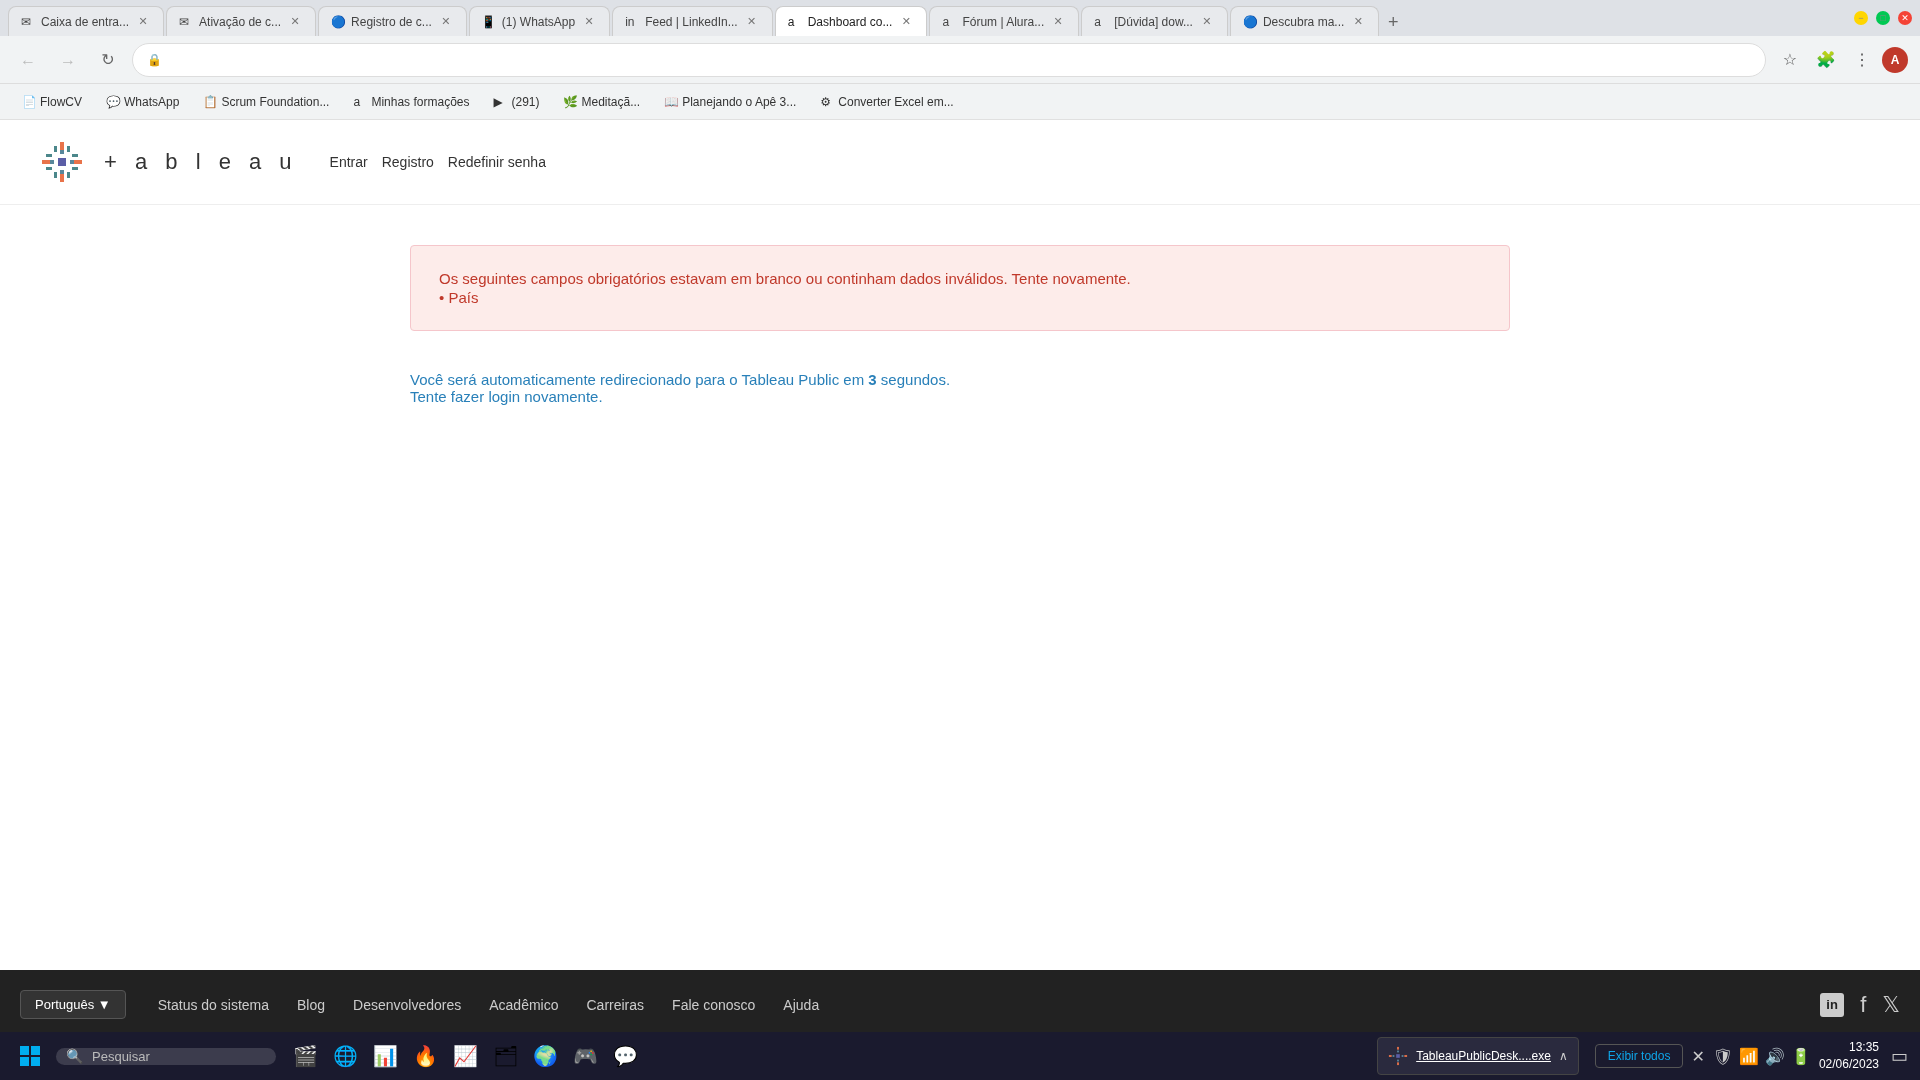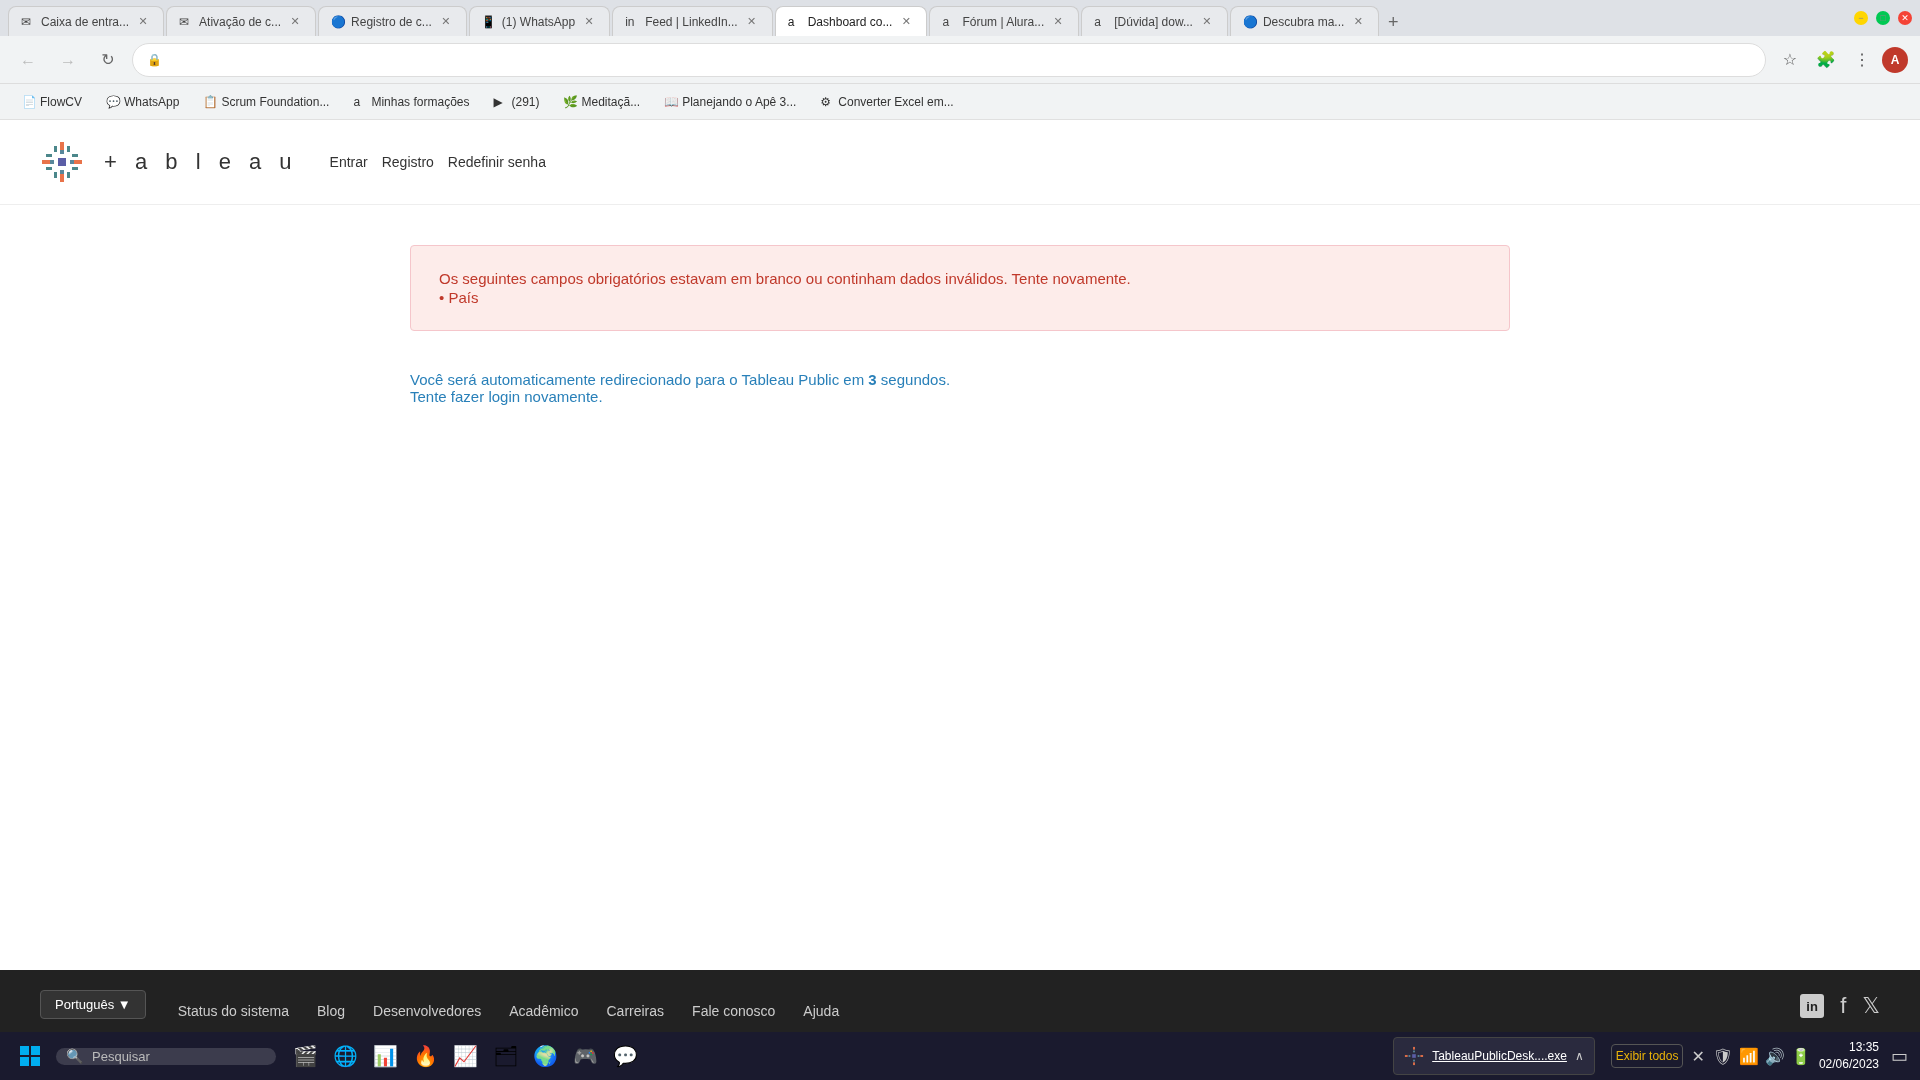--- a/index.html
+++ b/index.html
@@ -248,22 +248,22 @@
     }
 
     
     .page-footer {
       background: #222;
       color: #ccc;
       padding: 0;
     }
     .footer-main {
       display: flex;
-      align-items: flex-end;
-      padding: 20px 40px;
+      align-items: center;
+      padding: 20px 20px;
       gap: 32px;
       border-bottom: 1px solid #444;
     }
     .footer-lang-btn {
       background: #333;
       color: #fff;
       border: 1px solid #555;
       border-radius: 4px;
       padding: 6px 14px;
       font-size: 13px;
@@ -393,22 +393,22 @@
       color: #fff;
       font-size: 12px;
       margin-left: 8px;
       height: 38px;
     }
     .taskbar-download-text { font-size: 12px; color: #fff; text-decoration: underline; }
     .show-all-btn {
       background: transparent;
       border: 1px solid #555;
       border-radius: 4px;
-      padding: 4px 4px;
-      color: #eab308;
+      padding: 4px 12px;
+      color: #0ea5e9;
       font-size: 12px;
       cursor: pointer;
       margin-left: 8px;
     }
 
     
     .tableau-logo-svg {
       width: 44px;
       height: 44px;
     }

